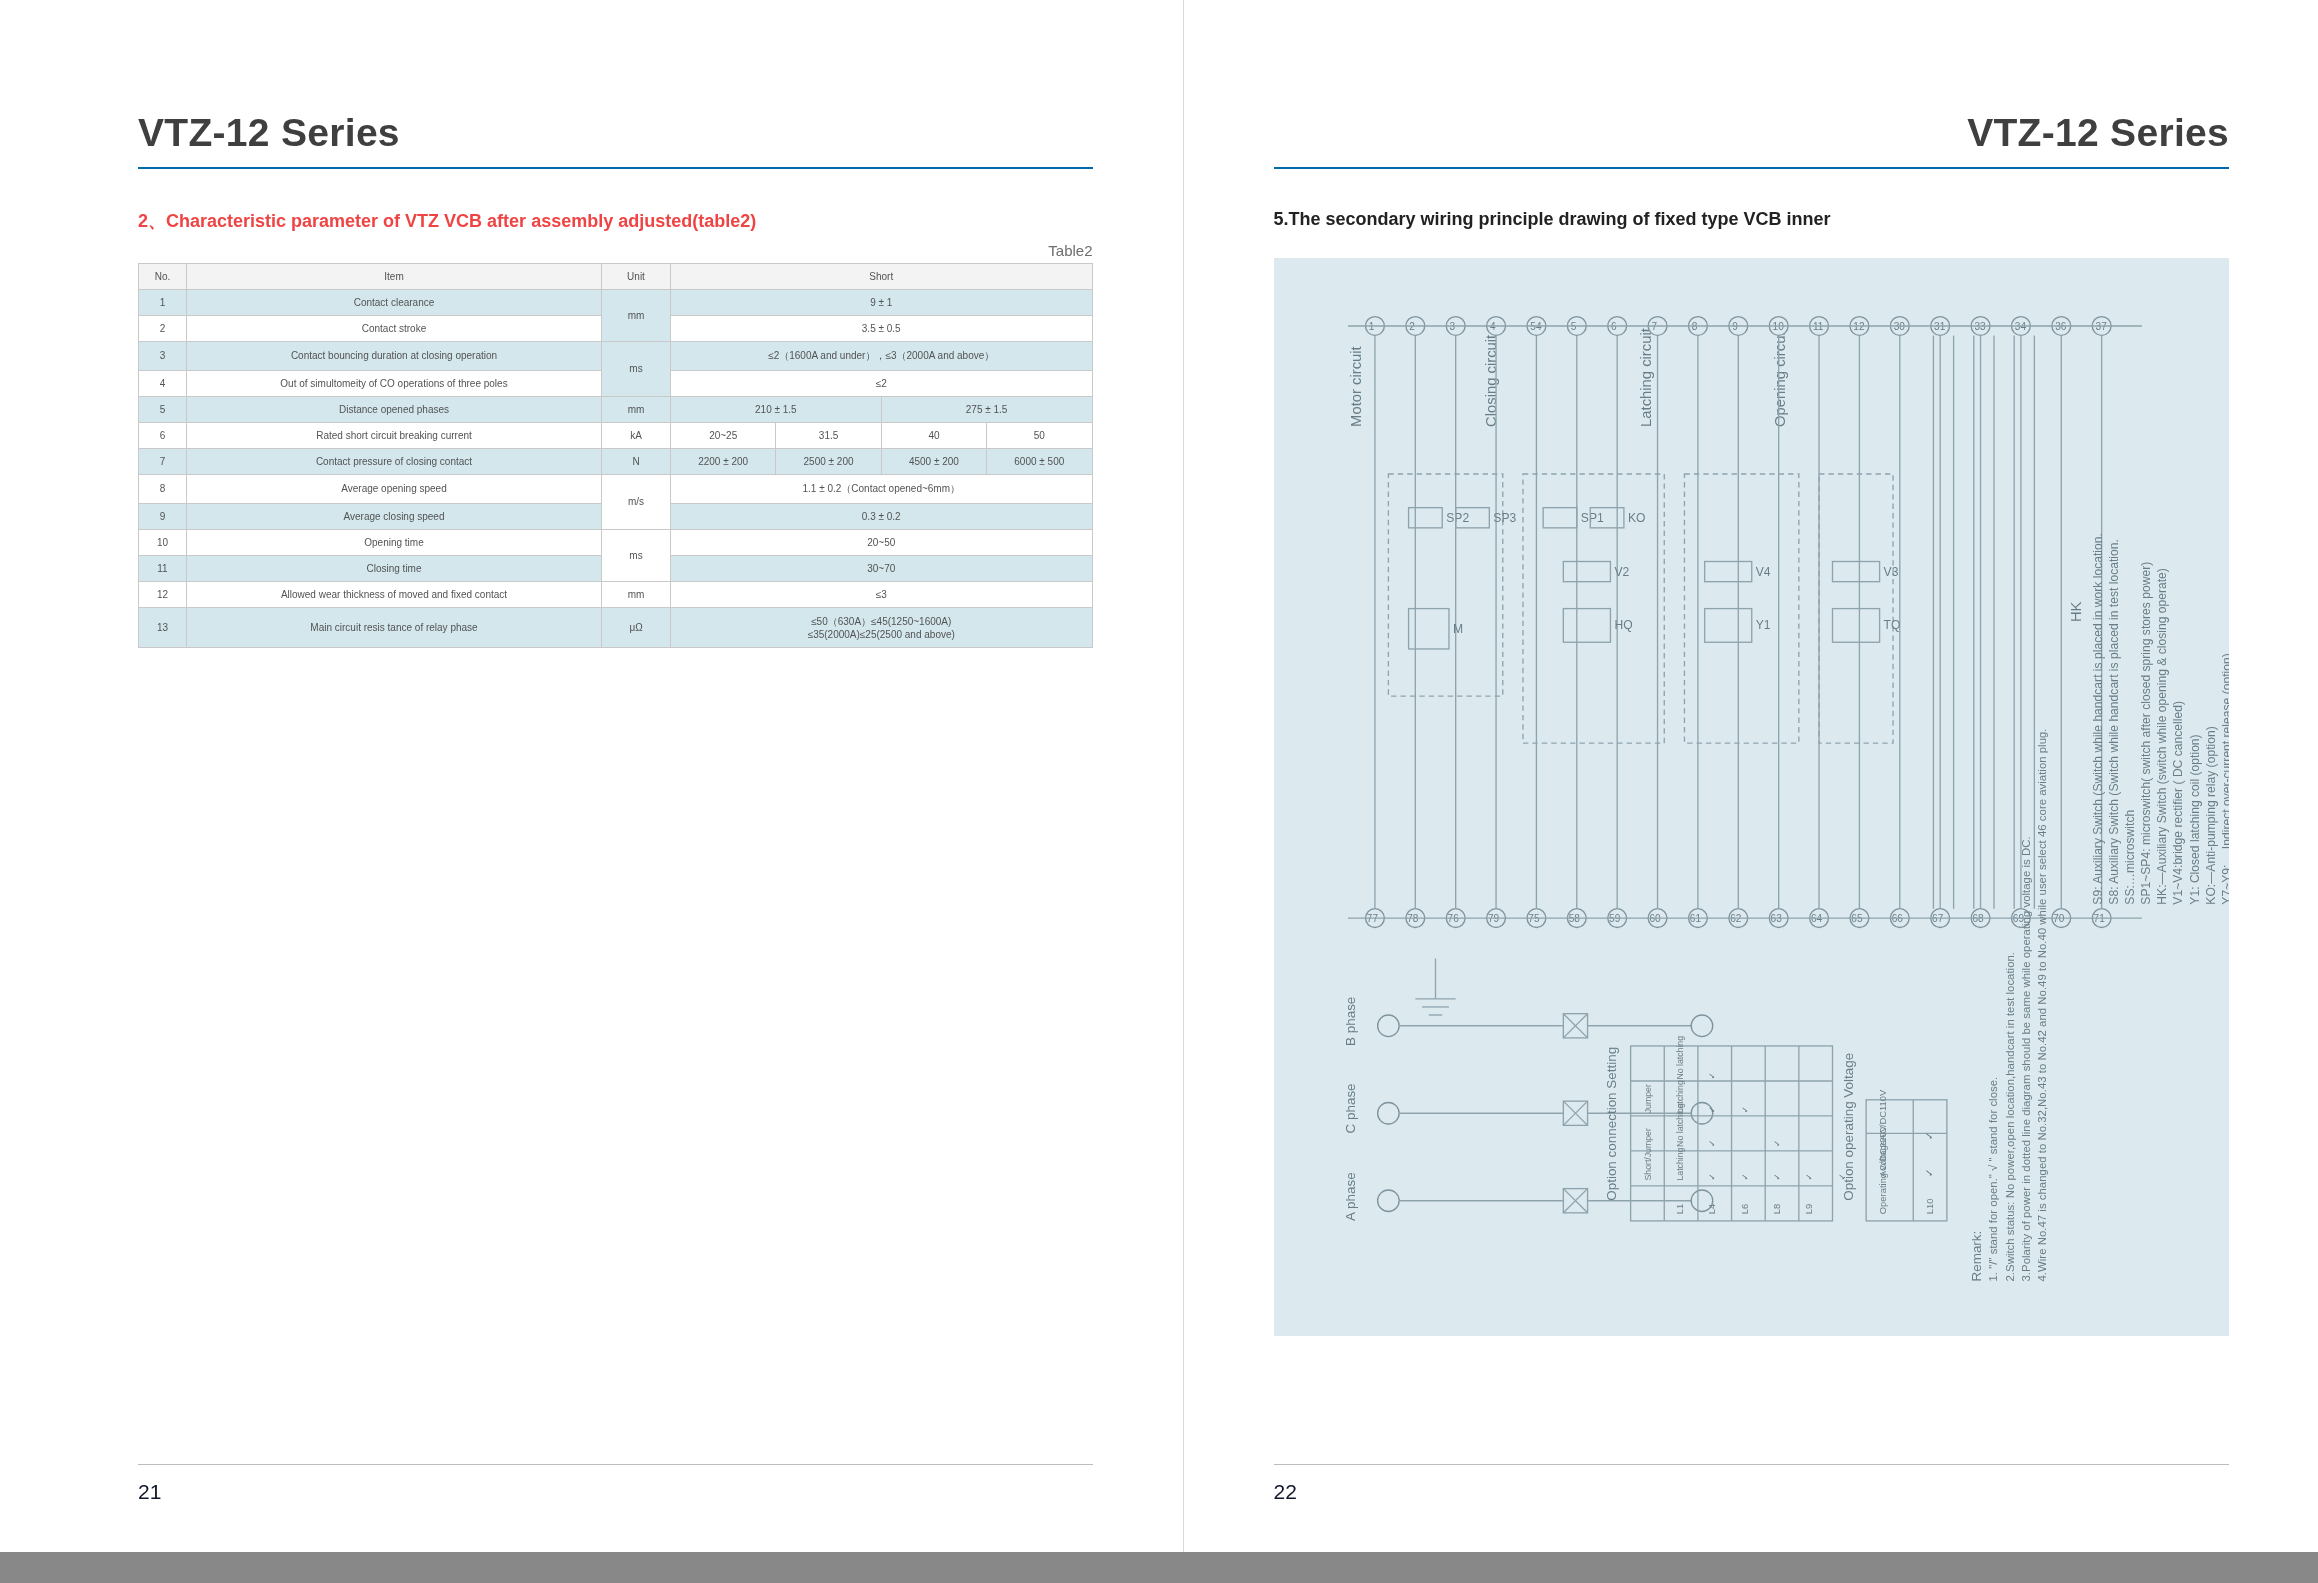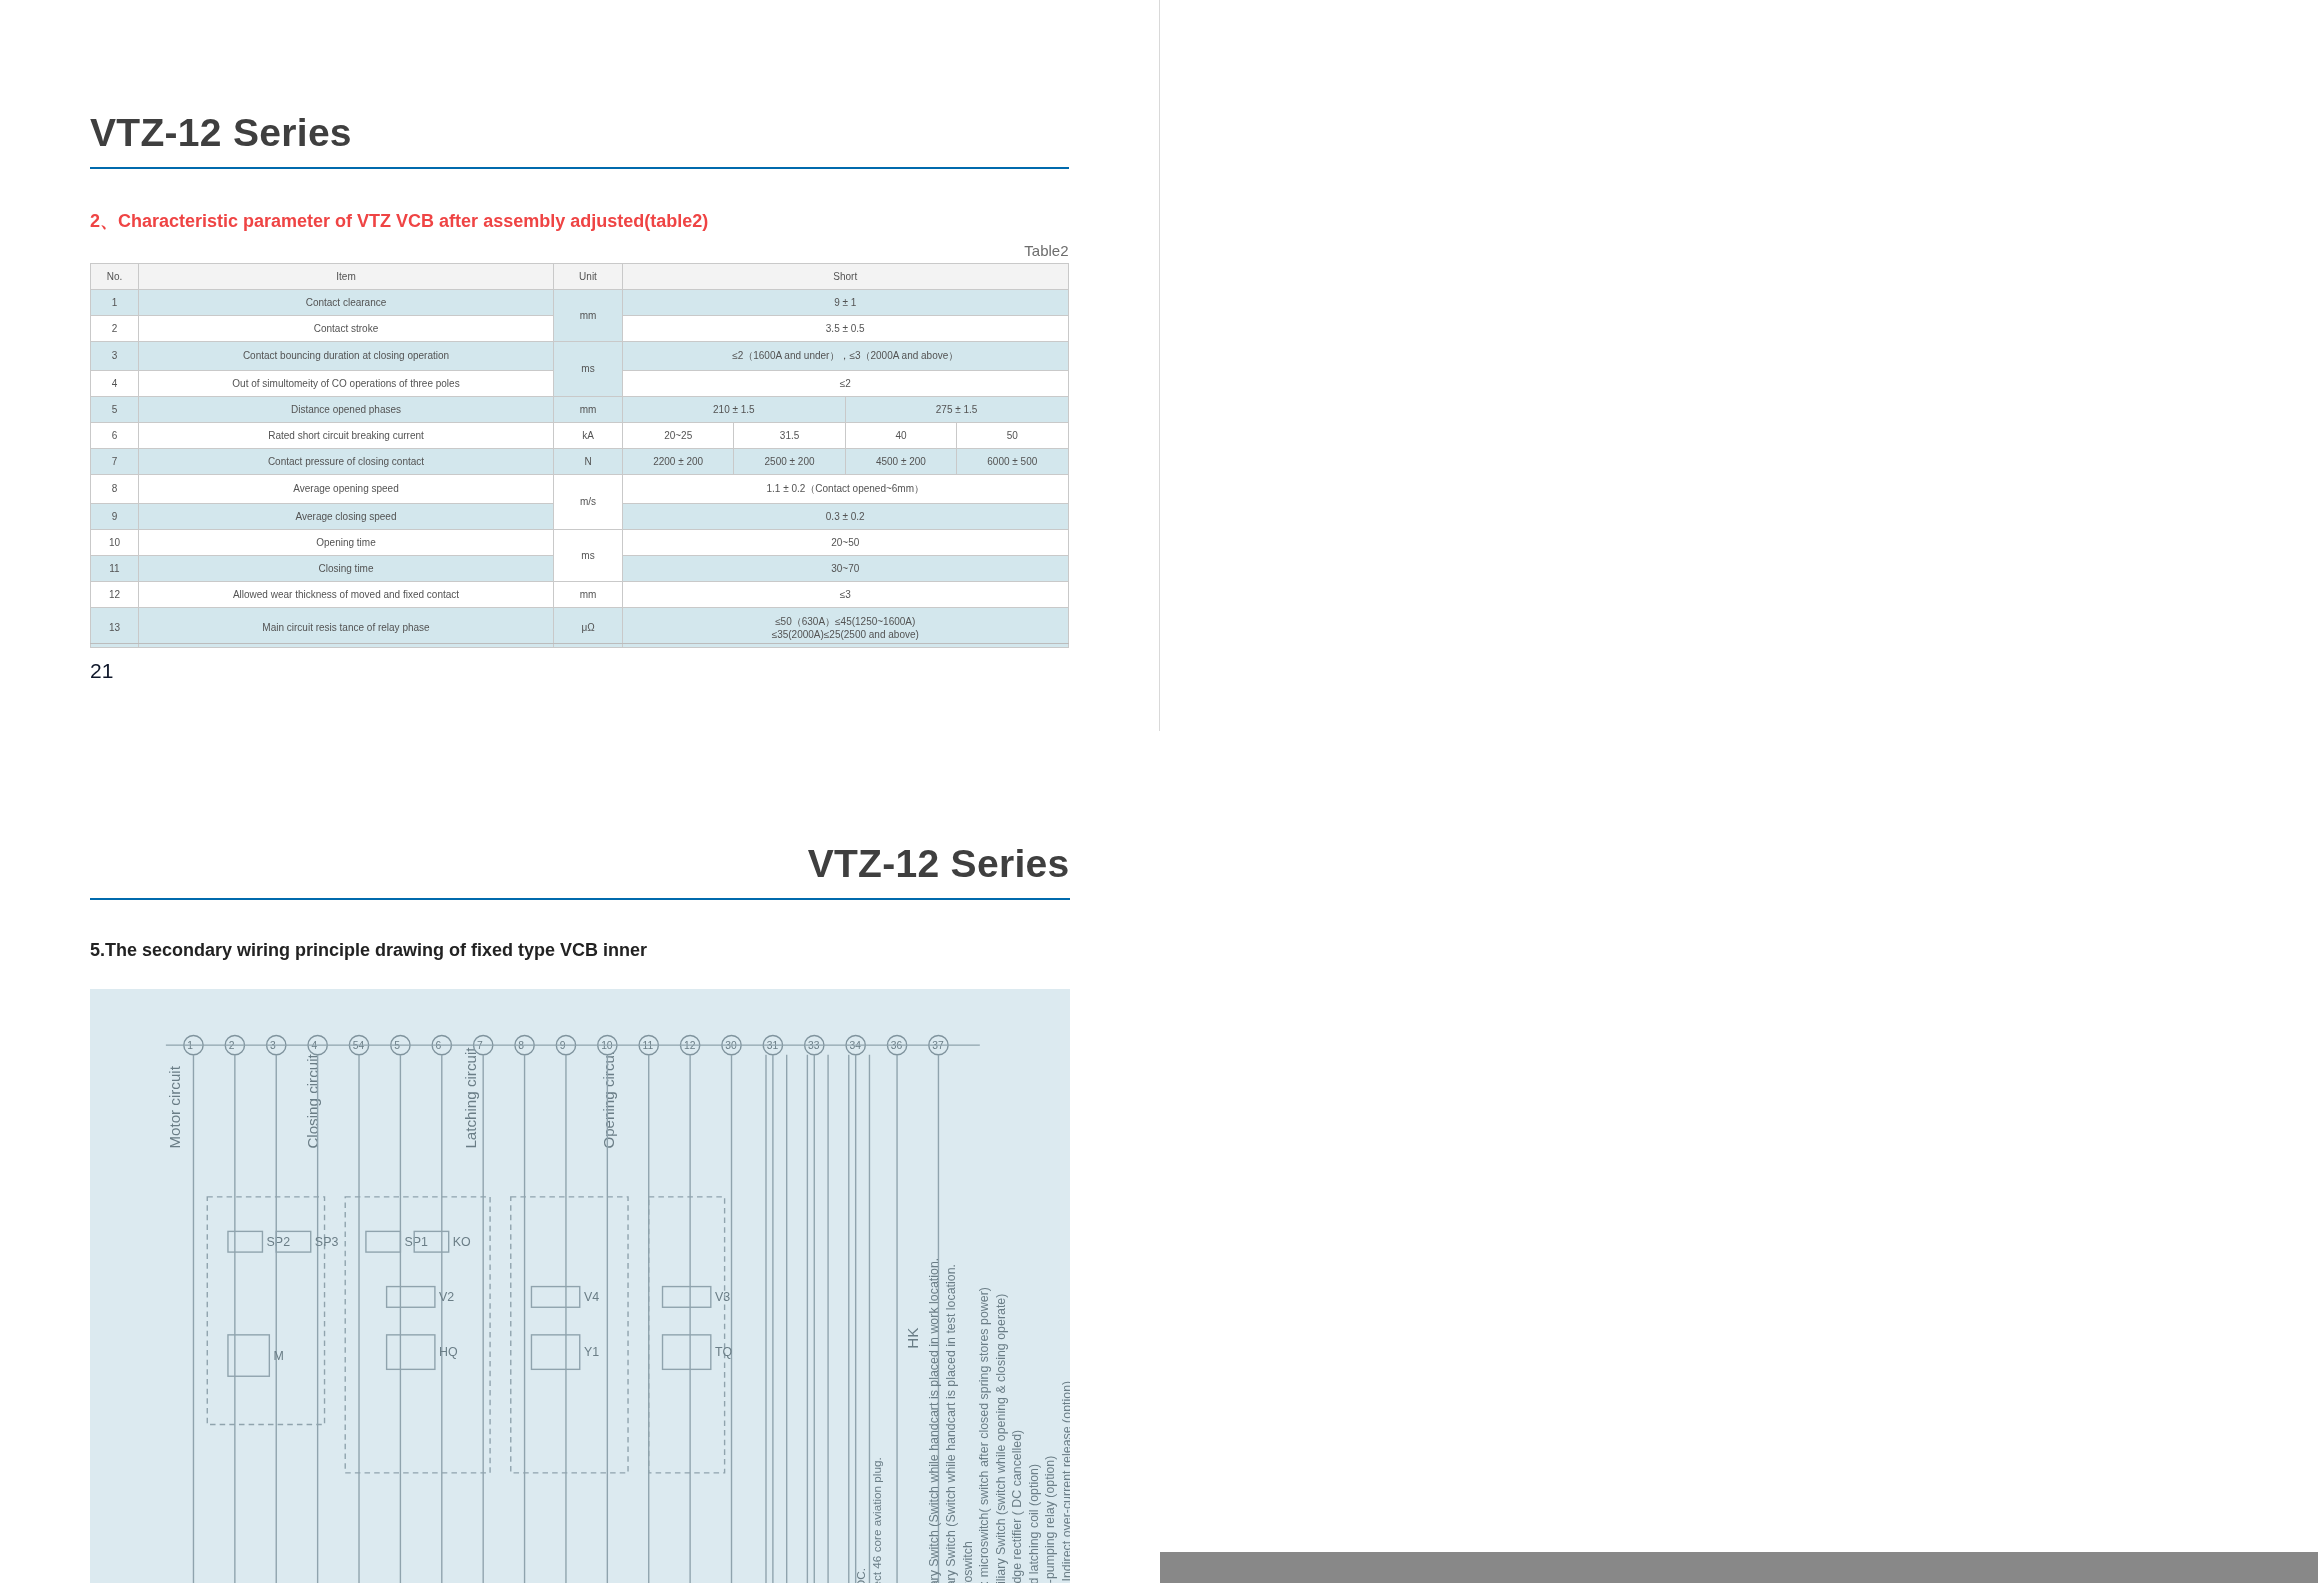--- a/index.html
+++ b/index.html
@@ -1,19 +1,19 @@
 <!DOCTYPE html>
 <html style="font-size:11px"><head>
 <meta charset="utf-8">
 <style>
   * { box-sizing: border-box; margin: 0; padding: 0; }
   html, body { width: 100%; height: 100%; background: #888; font-family: Arial, Helvetica, sans-serif; }
   .spread {
     width: 2319px; height: 1552px; background: #fff; position: relative;
-    display: flex; flex-direction: column; margin: 0 auto;
+    display: flex; flex-direction: row; margin: 0 auto; padding-left: 48px;
   }
   .page {
     width: 50%; height: 100%; position: relative; background: #fff;
     padding: 111px 90px 83px 90px;
   }
   .page-left { border-right: 1.4px solid #d9d9d9; }
   .page-title {
     font-size: 39px; font-weight: 700; color: #3f3f3f; letter-spacing: 0.3px;
     padding-bottom: 12.4px; border-bottom: 2.1px solid #006aad;
   }
@@ -43,21 +43,21 @@
     margin-top: 28px; width: 100%; height: 1078px;
     background: #dceaf0; position: relative; overflow:hidden;
   }
   .diagram-zone svg { width:100%; height:100%; }
   
   .page-footer {
     position: absolute; bottom: 48px; left:90px; right:90px;
     border-top: 1.4px solid #bcbcbc; padding-top: 15px;
     font-size: 21px; color:#0f172a;
   }
-  .page-right .page-footer { text-align: right; }
+  .page-right .page-footer { }
 </style>
 </head>
 <body>
 
 <div class="spread">
 
   <div class="page page-left">
     <h1 class="page-title">VTZ-12 Series</h1>
 
     <div class="section-heading">2、Characteristic parameter of VTZ VCB after assembly adjusted(table2)</div>

